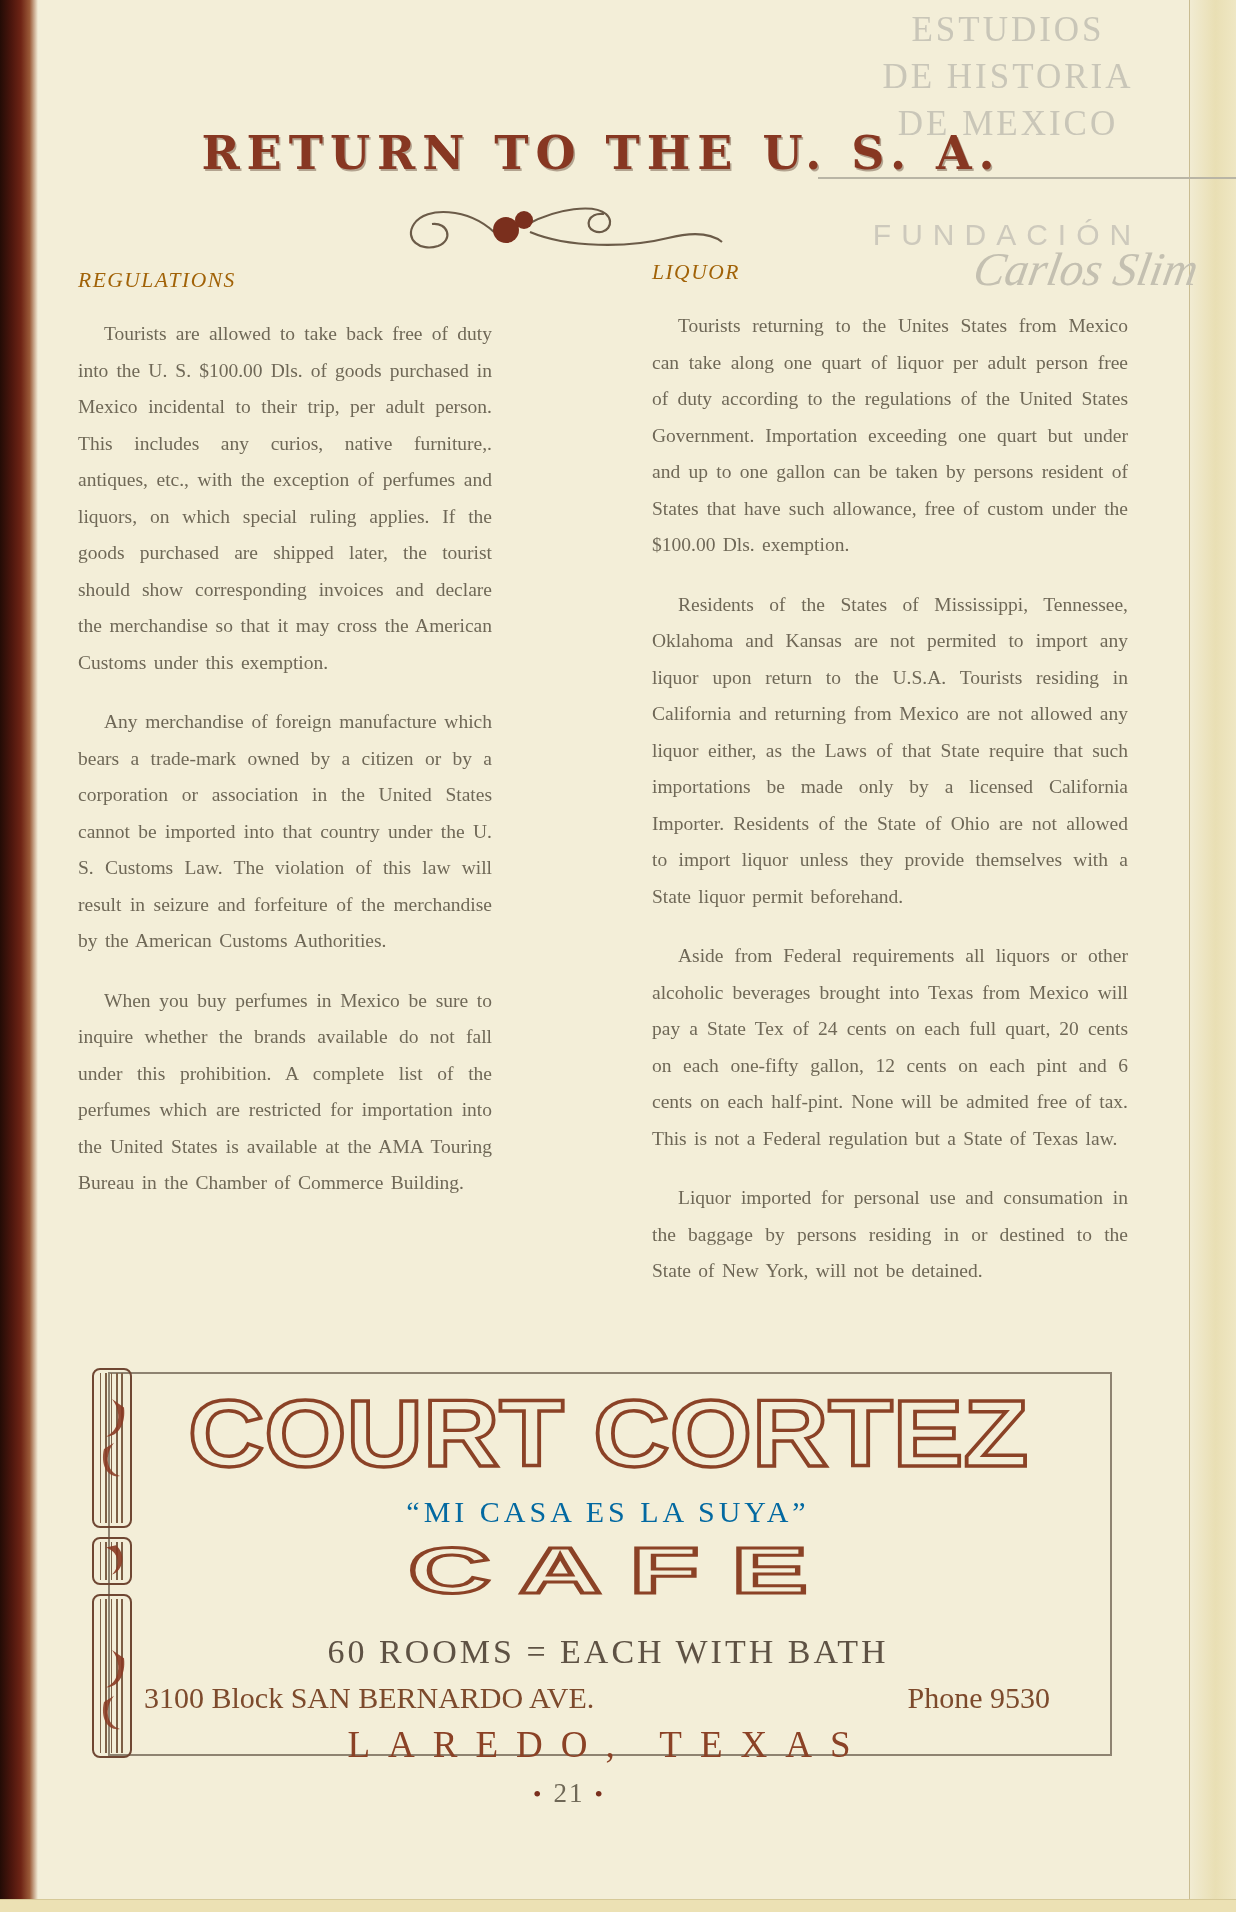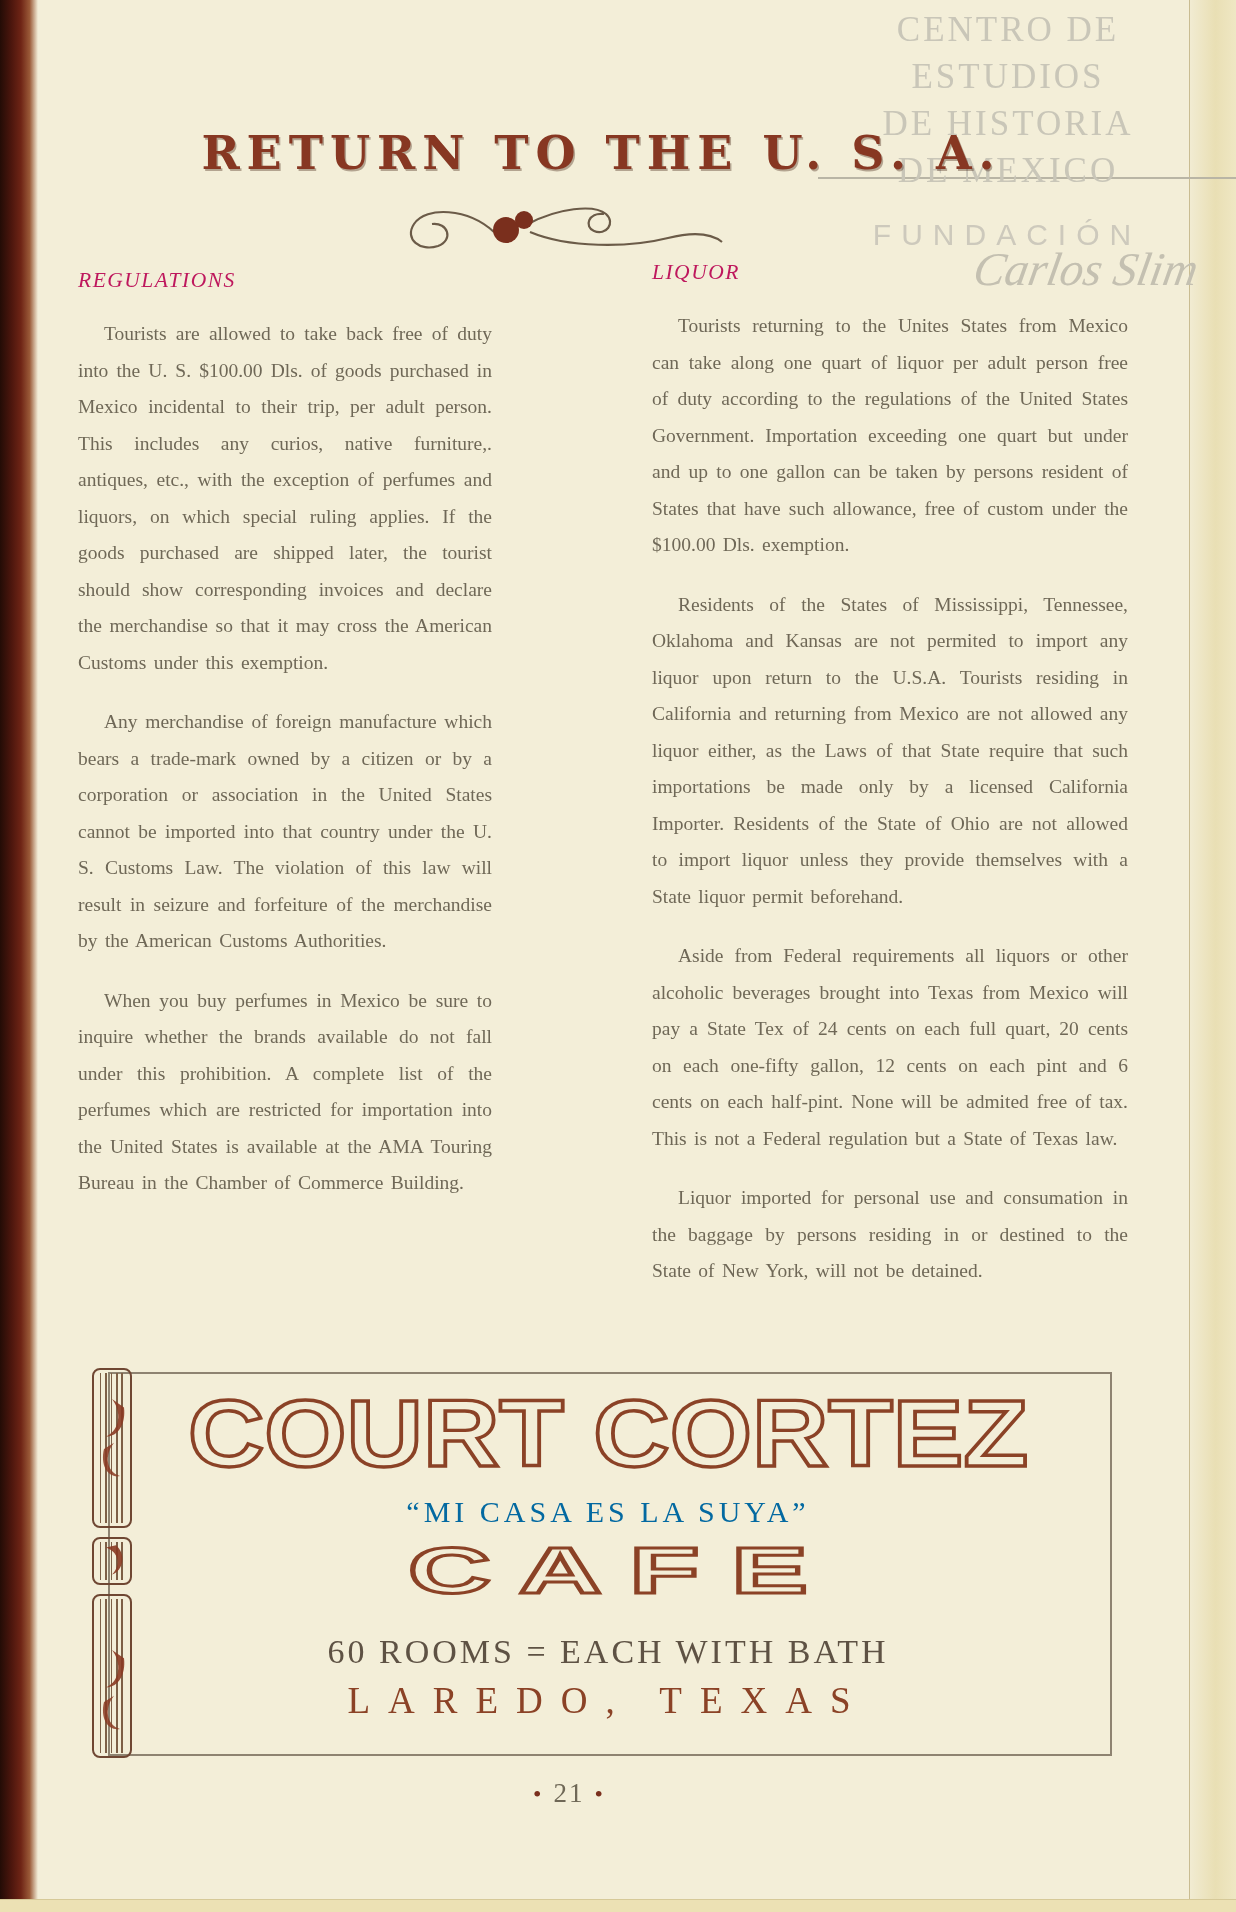--- a/index.html
+++ b/index.html
@@ -31,21 +31,21 @@
   
   .title{position:absolute;left:78px;top:126px;width:1047px;text-align:center;
     font-family:"DejaVu Serif", serif;font-weight:bold;font-size:46px;letter-spacing:7px;
     color:#873722;text-shadow:1.5px 1.5px 0 rgba(60,25,12,.35);z-index:2;}
   .flourish{position:absolute;left:398px;top:194px;z-index:2;}
 
   
   .col{position:absolute;color:#6f6857;}
   .col-left{left:78px;top:268px;width:414px;}
   .col-right{left:652px;top:260px;width:476px;}
-  .sec-heading{font-style:italic;font-size:21.5px;letter-spacing:1.5px;color:#be185d;}
+  .sec-heading{font-style:italic;font-size:21.5px;letter-spacing:1.5px;color:#a16207;}
   .sec-heading.gap{margin-top:50px;}
   .col p{margin:23px 0 0 0;text-align:justify;text-indent:26px;
     font-size:19.5px;line-height:36.5px;word-spacing:2.5px;}
 
   
   .ad-box{position:absolute;left:108px;top:1372px;width:1000px;height:380px;
     border:2px solid #8e8371;background:transparent;}
   .orn{position:absolute;left:92px;width:40px;border:2px solid #6f4733;border-radius:8px;
     padding:3px;box-sizing:border-box;
     background:repeating-linear-gradient(90deg,#7d5f46 0 1.5px,rgba(0,0,0,0) 1.5px 5.5px);
@@ -72,21 +72,20 @@
 </head>
 <body>
 
 <div class="page">
 
   <div class="spine"></div>
   <div class="edge-right"></div>
   <div class="edge-bottom"></div>
 
   <div class="watermark">
-    <div>CENTRO DE</div>
     <div>ESTUDIOS</div>
     <div>DE HISTORIA</div>
     <div>DE MEXICO</div>
   </div>
   <div class="wm-rule"></div>
   <div class="wm-foundation">FUNDACIÓN</div>
   <div class="wm-signature">Carlos Slim</div>
 
   <div class="title">RETURN TO THE U. S. A.</div>
 
@@ -135,20 +134,24 @@
 
   <div class="ad-inner">
     <svg class="ad-name-svg" width="900" height="104" viewBox="0 0 900 104">
       <text x="450" y="82" text-anchor="middle" font-family="Liberation Sans, sans-serif" font-weight="bold" font-size="94" fill="none" stroke="#8b4226" stroke-width="3.4" textLength="840" lengthAdjust="spacingAndGlyphs">COURT CORTEZ</text>
     </svg>
     <div class="ad-slogan">“MI CASA ES LA SUYA”</div>
     <svg class="ad-type-svg" width="520" height="76" viewBox="0 0 520 76">
       <text x="260" y="60" text-anchor="middle" font-family="Liberation Sans, sans-serif" font-weight="bold" font-size="64" fill="none" stroke="#8b4226" stroke-width="3" textLength="400" lengthAdjust="spacingAndGlyphs">C A F E</text>
     </svg>
     <div class="ad-rooms">60 ROOMS = EACH WITH BATH</div>
+    <div class="ad-addr-row">
+      <span>3100 Block SAN BERNARDO AVE.</span>
+      <span>Phone 9530</span>
+    </div>
     <div class="ad-city">LAREDO, TEXAS</div>
   </div>
 
   <div class="pageno">
     <span class="dot">•</span><span>21</span><span class="dot">•</span>
   </div>
 
 </div>
 
 </body></html>

